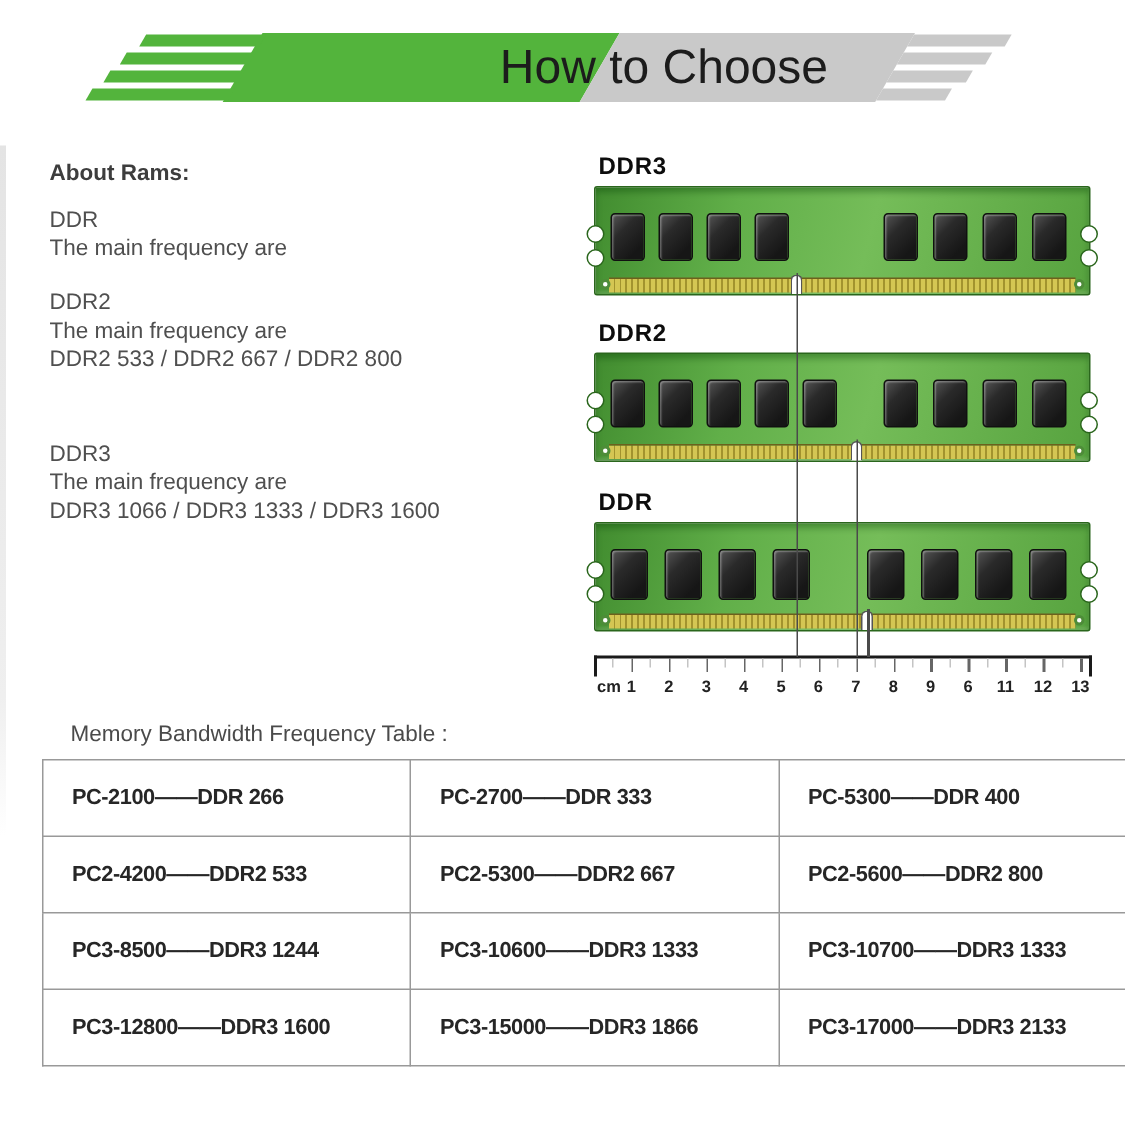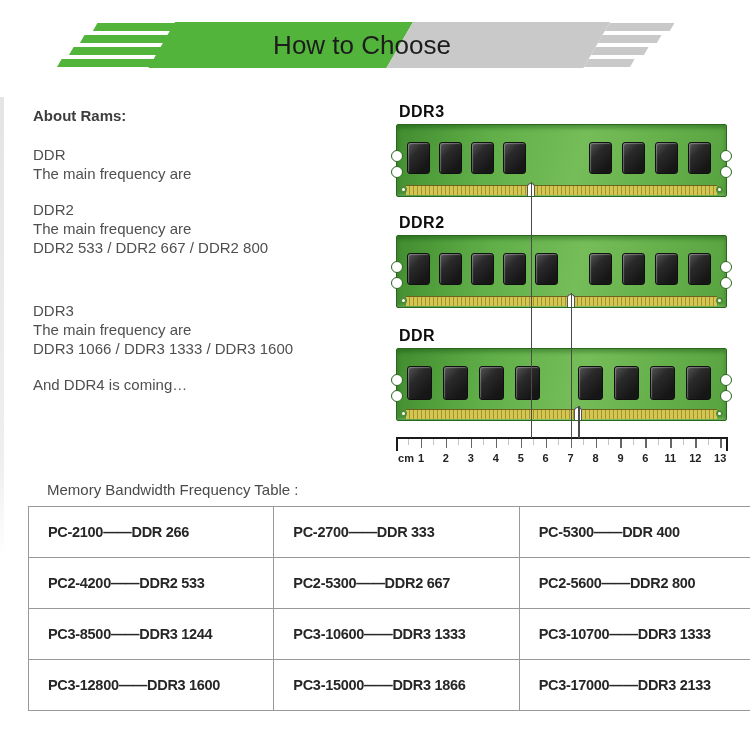--- a/index.html
+++ b/index.html
@@ -16,30 +16,30 @@
   .ls,.rs{top:0;}
   #ls1{left:43px;width:80px;top:1px;}
   #ls2{left:37px;width:86px;top:13px;}
   #ls3{left:33px;width:90px;top:25px;}
   #ls4{left:28px;width:95px;top:37px;}
   #rs1{left:555px;width:65px;top:1px;}
   #rs2{left:555px;width:59px;top:13px;}
   #rs3{left:555px;width:53px;top:25px;}
   #rs4{left:555px;width:46px;top:37px;}
   #banner-title{position:absolute;left:117px;width:380px;top:50%;transform:translateY(-50%);
-    text-align:center;font-size:26px;color:#1c1c1c;letter-spacing:0px;}
+    text-align:right;font-size:32px;color:#1c1c1c;letter-spacing:0px;}
 
   
   #edge-artifact{position:absolute;left:0;top:97px;width:4px;height:460px;
     background:linear-gradient(#e4e4e4,#efefef 80%,rgba(255,255,255,0));}
 
   
   #about{position:absolute;left:33px;top:106px;width:340px;font-size:15px;
     line-height:19px;color:#4f4f4f;}
-  #about-heading{font-weight:bold;color:#3d3d3d;margin-bottom:20px;}
+  #about-heading{font-weight:bold;color:#3d3d3d;margin-bottom:12px;}
   .about-para{margin:0 0 17px 0;}
   .about-para.gap-lg{margin-bottom:44px;}
 
   
   .module-label{position:absolute;font-size:16px;font-weight:bold;color:#0d0d0d;
     letter-spacing:0.5px;}
   .stick{position:absolute;width:331px;height:73px;}
   .pcb{position:absolute;inset:0;border:1px solid #2a661c;border-radius:2px;
     background:linear-gradient(105deg,#418c2f 0%,#61af49 28%,#75bd59 55%,#57a33f 100%);
     box-shadow:inset 0 3px 4px rgba(0,60,0,.35), inset 0 -2px 2px rgba(255,255,255,.12);}
@@ -108,23 +108,20 @@
         </div>
         <div class="about-para gap-lg">
           <div>DDR2</div>
           <div>The main frequency are</div>
           <div>DDR2 533 / DDR2 667 / DDR2 800</div>
         </div>
         <div class="about-para">
           <div>DDR3</div>
           <div>The main frequency are</div>
           <div>DDR3 1066 / DDR3 1333 / DDR3 1600</div>
-        </div>
-        <div class="about-para">
-          <div>And DDR4 is coming…</div>
         </div>
       </div>
   </div>
 
   <div id="modules-area">
       <div class="module-label" style="left: 399px; top: 103px; position: absolute;">DDR3</div>
       <div class="stick mod-0" style="left: 396px; top: 124px;">
         <div class="pcb"></div>
         <div class="gold"></div>
         <div class="chips-l">

